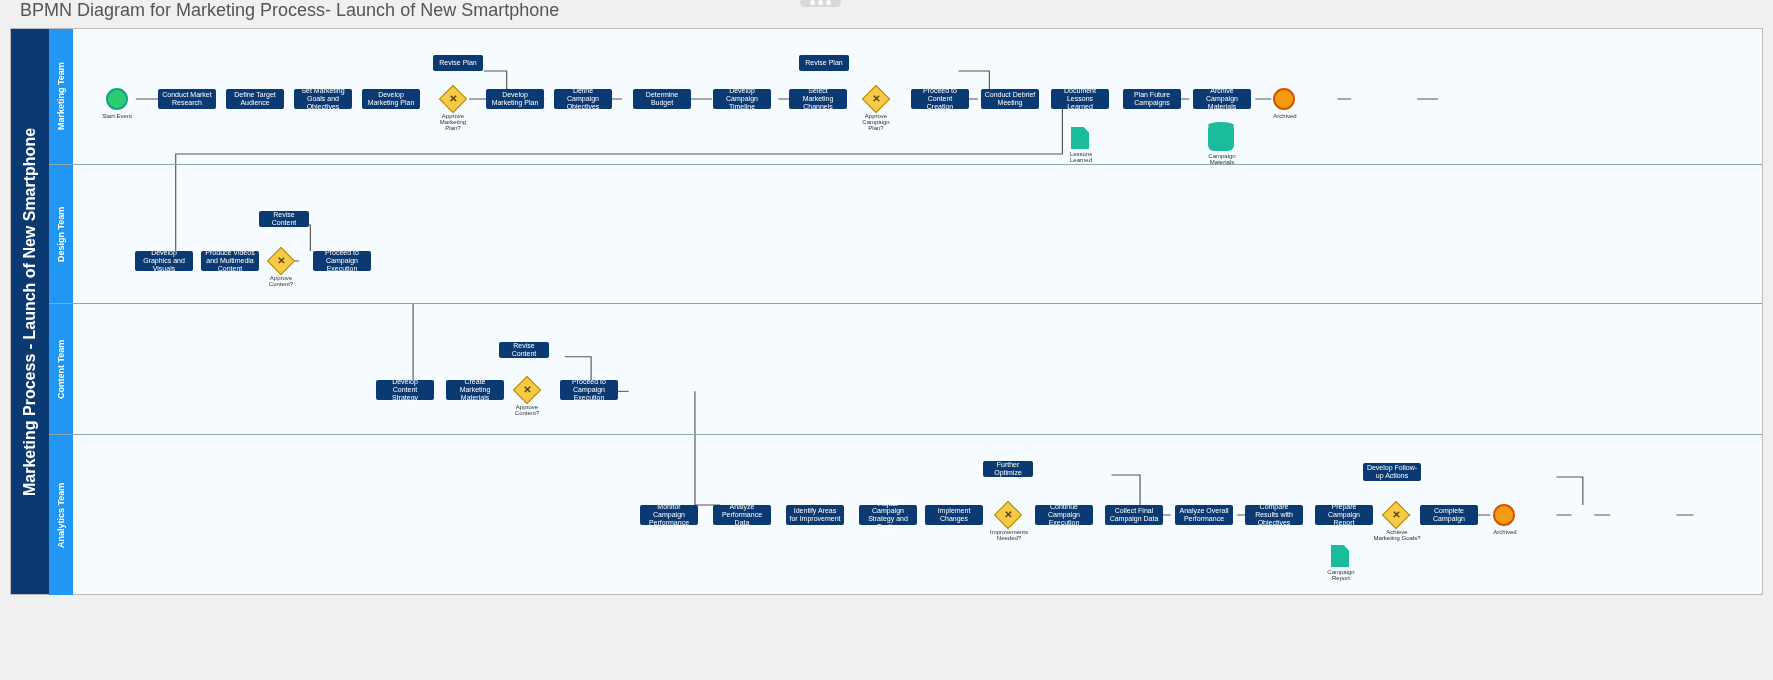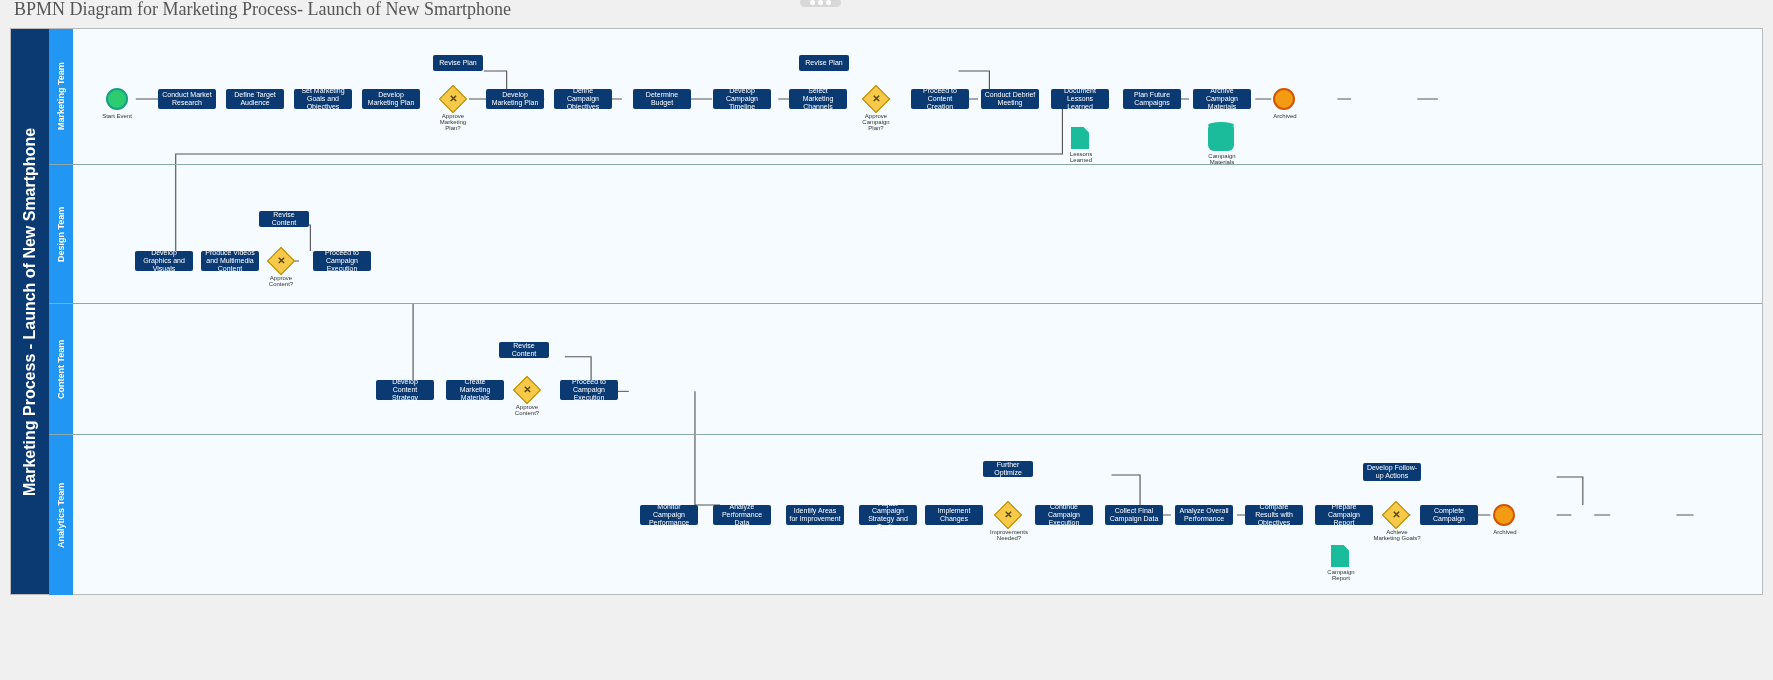--- a/index.html
+++ b/index.html
@@ -3,25 +3,24 @@
 <meta charset="utf-8">
 <style>
   * { box-sizing: border-box; margin: 0; padding: 0; }
   body {
     font-family: "Segoe UI", Arial, sans-serif;
     background: #f0f0f0;
     width: 1773px;
   }
   .header {
     display: flex;
-    align-items: flex-end;
-    padding: 0 14px;
+    align-items: flex-start;
+    padding: 0 20px;
     height: 20px;
     position: relative;
-    font-family: Liberation Serif, serif;
   }
   .title {
     font-size: 18px;
     color: #555;
     font-weight: 400;
   }
   .more-pill {
     position: absolute;
     left: 800px;
     top: -2px;

